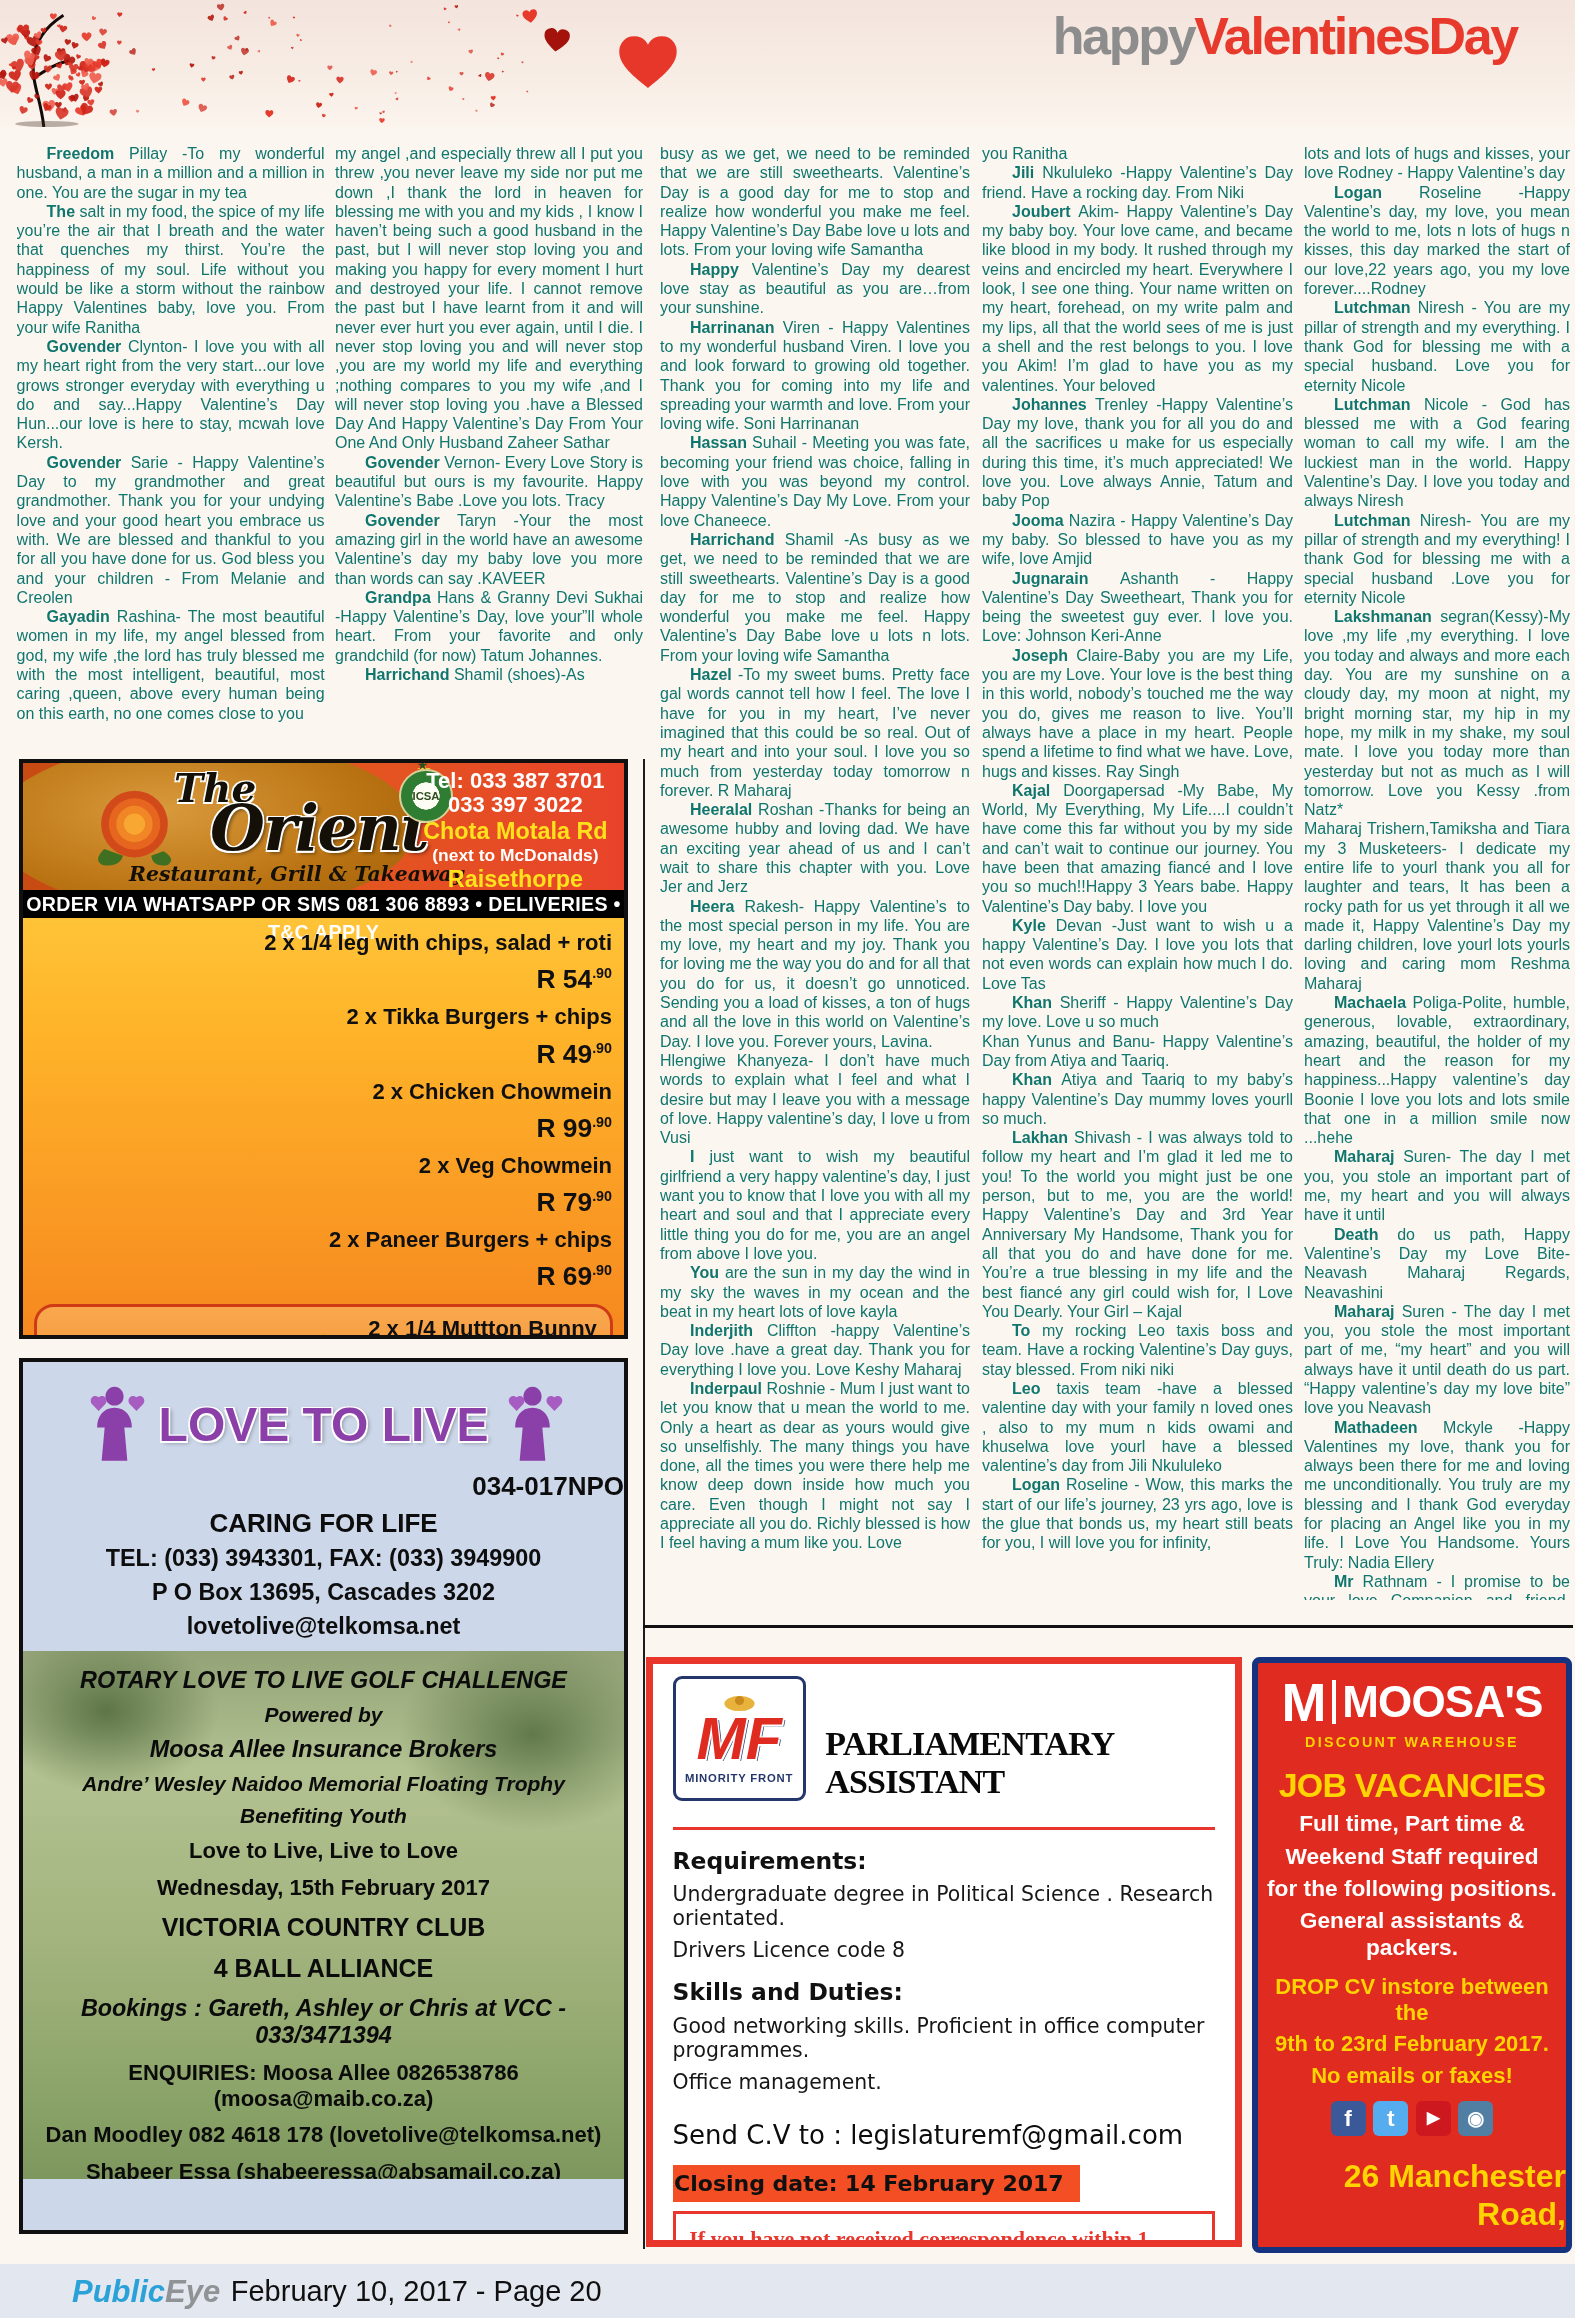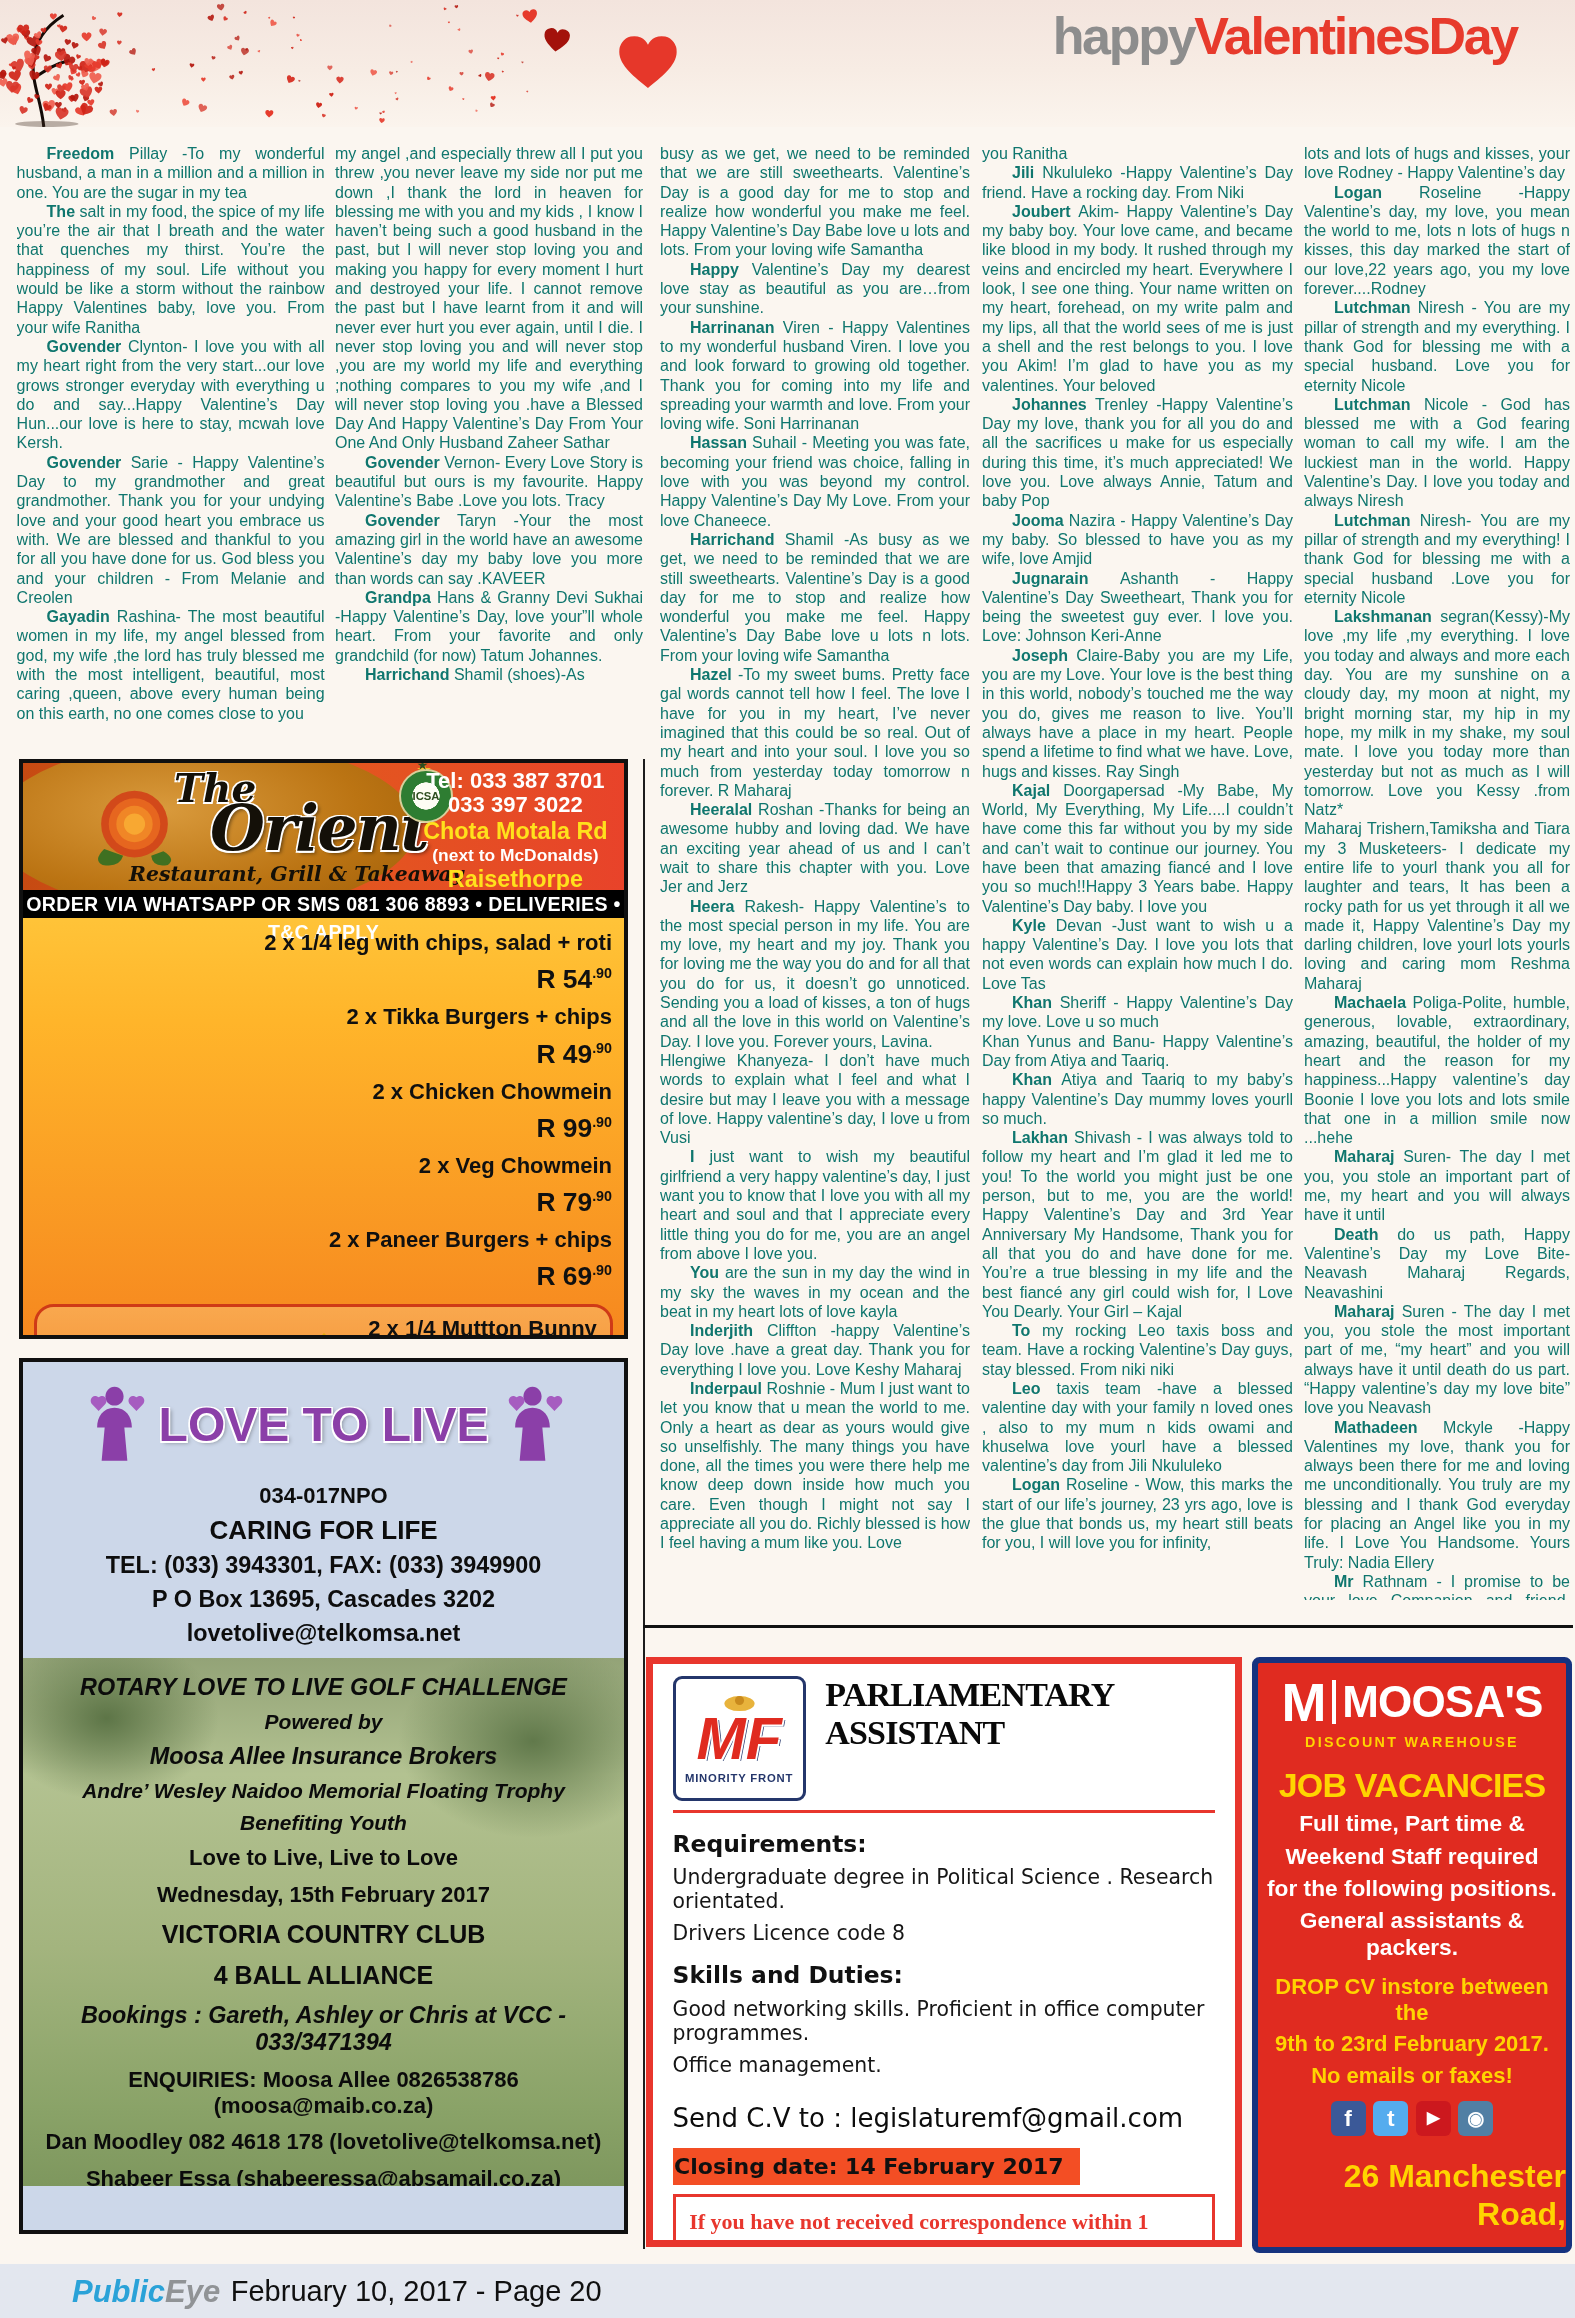--- a/index.html
+++ b/index.html
@@ -58,35 +58,35 @@
   .o-scoops{position:absolute;right:10.6px;top:0px;width:189px;height:119px;}
   .sc-ellipse{position:absolute;left:22.7px;top:4.5px;width:128px;height:110px;border-radius:50%;border:7.6px solid #4db7e8;background:#eaf7ff;}
   .sc-cone{position:absolute;left:62px;top:-1.5px;}
   .sc-name{position:absolute;left:6px;top:39px;transform:rotate(-10deg);font-size:47px;font-weight:bold;font-style:italic;color:#e8338a;font-family:"DejaVu Serif",serif;text-shadow:1.5px 1.5px 0 #fff,-1.5px -1.5px 0 #fff,1.5px -1.5px 0 #fff,-1.5px 1.5px 0 #fff;}
 
   
   .love{position:absolute;left:19px;top:1358px;width:609px;height:876px;border:4.5px solid #101010;box-sizing:border-box;background:#ccd7e9;overflow:hidden;}
   .l-head{display:flex;align-items:center;justify-content:center;gap:12px;padding-top:19.6px;}
   .l-title{font-size:48px;font-weight:bold;color:#8b3fa8;letter-spacing:0px;text-shadow:1.5px 1.5px 0 #fff,-1.5px -1.5px 0 #fff,1.5px -1.5px 0 #fff,-1.5px 1.5px 0 #fff,2.3px 2.3px 4.5px rgba(0,0,0,.35);}
   .l-info{ text-align:center;font-weight:bold;color:#0d0d0d;}
-  .l-npo{font-size:22px;margin-top:16px;}
+  .l-npo{font-size:26px;margin-top:4px;text-align:right;}
   .l-caring{font-size:26px;margin-top:6px;}
   .l-line{font-size:23.4px;margin-top:6.8px;}
   .l-golf{margin-top:10.6px;height:521px;background:linear-gradient(180deg,#93a377 0%,#b3c291 22%,#a3b47e 55%,#8aa368 85%,#7e975e 100%);text-align:center;padding-top:7.6px;position:relative;overflow:hidden;}
   .l-golf::before{content:"";position:absolute;left:-30px;top:-22.7px;width:227px;height:166px;border-radius:50%;background:radial-gradient(#5d7547 0%,rgba(93,117,71,0) 70%);}
   .l-golf::after{content:"";position:absolute;right:-45px;top:-15px;width:272px;height:196px;border-radius:50%;background:radial-gradient(#61794b 0%,rgba(97,121,75,0) 70%);}
   .l-golf div{position:relative;z-index:2;color:#0b0b0b;}
   .g-ib{font-size:23.4px;font-weight:bold;font-style:italic;margin:9px 0;}
   .g-i{font-size:21px;font-weight:bold;font-style:italic;margin:7.6px 0;}
   .g-p{font-size:22px;font-weight:bold;margin:10.6px 0;}
   .g-pb{font-size:25px;font-weight:bold;margin:12px 0;}
 
   
   .mf{position:absolute;left:646px;top:1657px;width:596px;height:590px;border:7.6px solid #e8362d;box-sizing:border-box;background:#fff;padding:12px 19.6px;overflow:hidden;}
-  .mf-head{display:flex;gap:19.6px;align-items:flex-start;border-bottom:3.8px solid #e8362d;padding-bottom:9px;}
+  .mf-head{display:flex;gap:19.6px;align-items:flex-end;border-bottom:3.8px solid #e8362d;padding-bottom:26px;}
   .mf-logo{width:127px;height:119px;border:3.8px solid #24366b;border-radius:9px;background:#fff;display:flex;flex-direction:column;align-items:center;justify-content:center;flex:none;}
   .mf-letters{font-size:59px;font-weight:bold;font-style:italic;color:#e02b20;line-height:0.9;text-shadow:1.5px 1.5px 0 #fff,-1.5px -1.5px 0 #fff,2.3px 2.3px 0 #24366b;}
   .mf-sub{font-size:11.3px;font-weight:bold;color:#24366b;letter-spacing:0.8px;margin-top:6px;}
   .mf-title{font-family:"Liberation Serif",serif;font-weight:bold;font-size:34px;letter-spacing:-0.8px;color:#090909;}
   .mf-h{font-family:"DejaVu Sans",sans-serif;font-weight:bold;font-size:23.4px;color:#111;margin-top:16.6px;}
   .mf-line{font-family:"DejaVu Sans",sans-serif;font-size:20.4px;color:#161616;margin-top:7.6px;}
   .mf-send{font-family:"DejaVu Sans",sans-serif;font-size:26px;color:#0c0c0c;margin-top:26px;}
   .mf-closing{display:inline-block;background:#f34e24;color:#101010;font-family:"DejaVu Sans",sans-serif;font-weight:bold;font-size:22px;padding:6px 16.6px 6px 1.5px;margin-top:15px;min-width:325px;}
   .mf-disc{border:3px solid #e8362d;margin-top:9px;padding:9px 13.6px;color:#e8362d;font-weight:bold;font-size:22px;font-family:"Liberation Serif",serif;line-height:1.45;}
 

